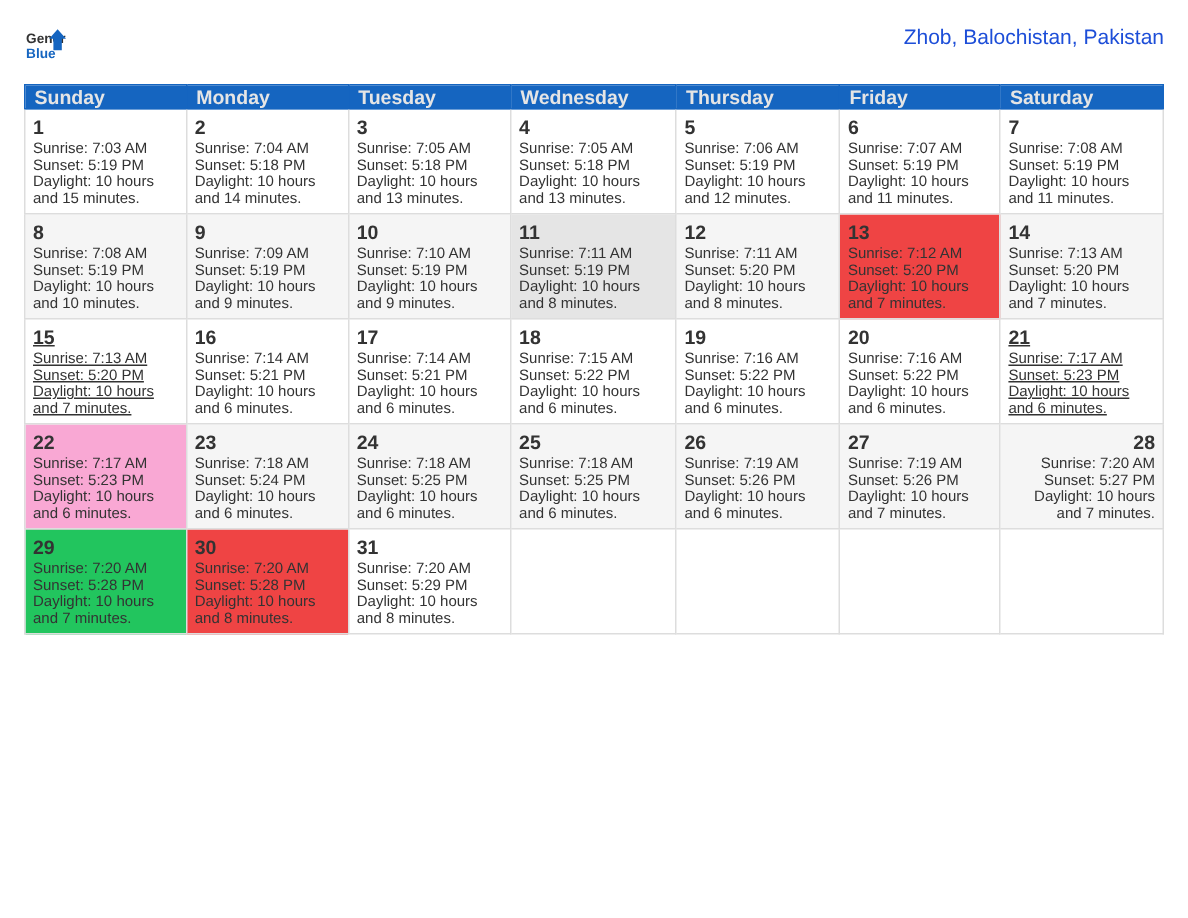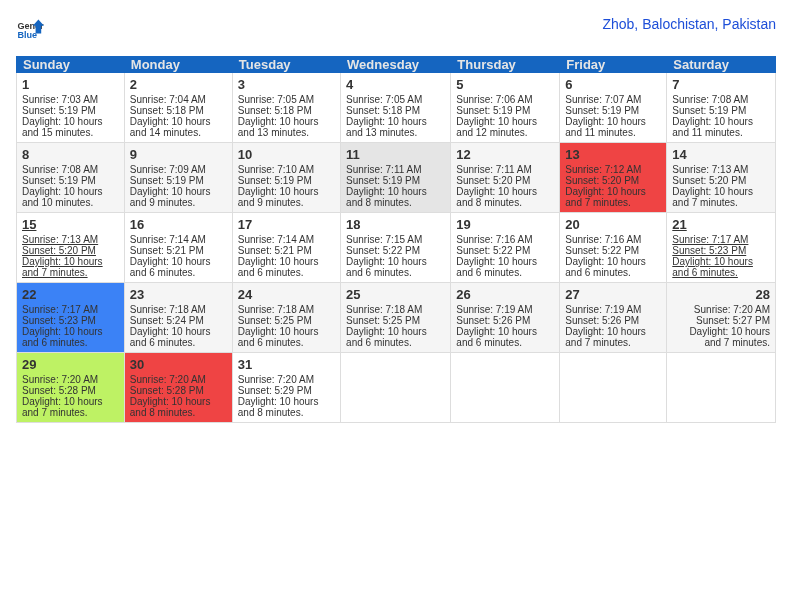--- a/index.html
+++ b/index.html
@@ -231,21 +231,21 @@
           <span>Daylight: 10 hours and 6 minutes.</span>
         </td>
         <td style="background-color: rgb(255, 255, 255); text-decoration: underline;">
           <span class="day-num">21</span>
           <span>Sunrise: 7:17 AM</span><br>
           <span>Sunset: 5:23 PM</span><br>
           <span>Daylight: 10 hours and 6 minutes.</span>
         </td>
       </tr>
       <tr>
-        <td style="background-color: #3b82f6;">
+        <td style="background-color: #f9a8d4;">
           <span class="day-num">22</span>
           <span>Sunrise: 7:17 AM</span><br>
           <span>Sunset: 5:23 PM</span><br>
           <span>Daylight: 10 hours and 6 minutes.</span>
         </td>
         <td style="background-color: rgb(245, 245, 245);">
           <span class="day-num">23</span>
           <span>Sunrise: 7:18 AM</span><br>
           <span>Sunset: 5:24 PM</span><br>
           <span>Daylight: 10 hours and 6 minutes.</span>
@@ -275,21 +275,21 @@
           <span>Daylight: 10 hours and 7 minutes.</span>
         </td>
         <td style="background-color: rgb(245, 245, 245); text-align: right;">
           <span class="day-num">28</span>
           <span>Sunrise: 7:20 AM</span><br>
           <span>Sunset: 5:27 PM</span><br>
           <span>Daylight: 10 hours and 7 minutes.</span>
         </td>
       </tr>
       <tr>
-        <td style="background-color: #bef264;">
+        <td style="background-color: #22c55e;">
           <span class="day-num">29</span>
           <span>Sunrise: 7:20 AM</span><br>
           <span>Sunset: 5:28 PM</span><br>
           <span>Daylight: 10 hours and 7 minutes.</span>
         </td>
         <td style="background-color: #ef4444;">
           <span class="day-num">30</span>
           <span>Sunrise: 7:20 AM</span><br>
           <span>Sunset: 5:28 PM</span><br>
           <span>Daylight: 10 hours and 8 minutes.</span>

